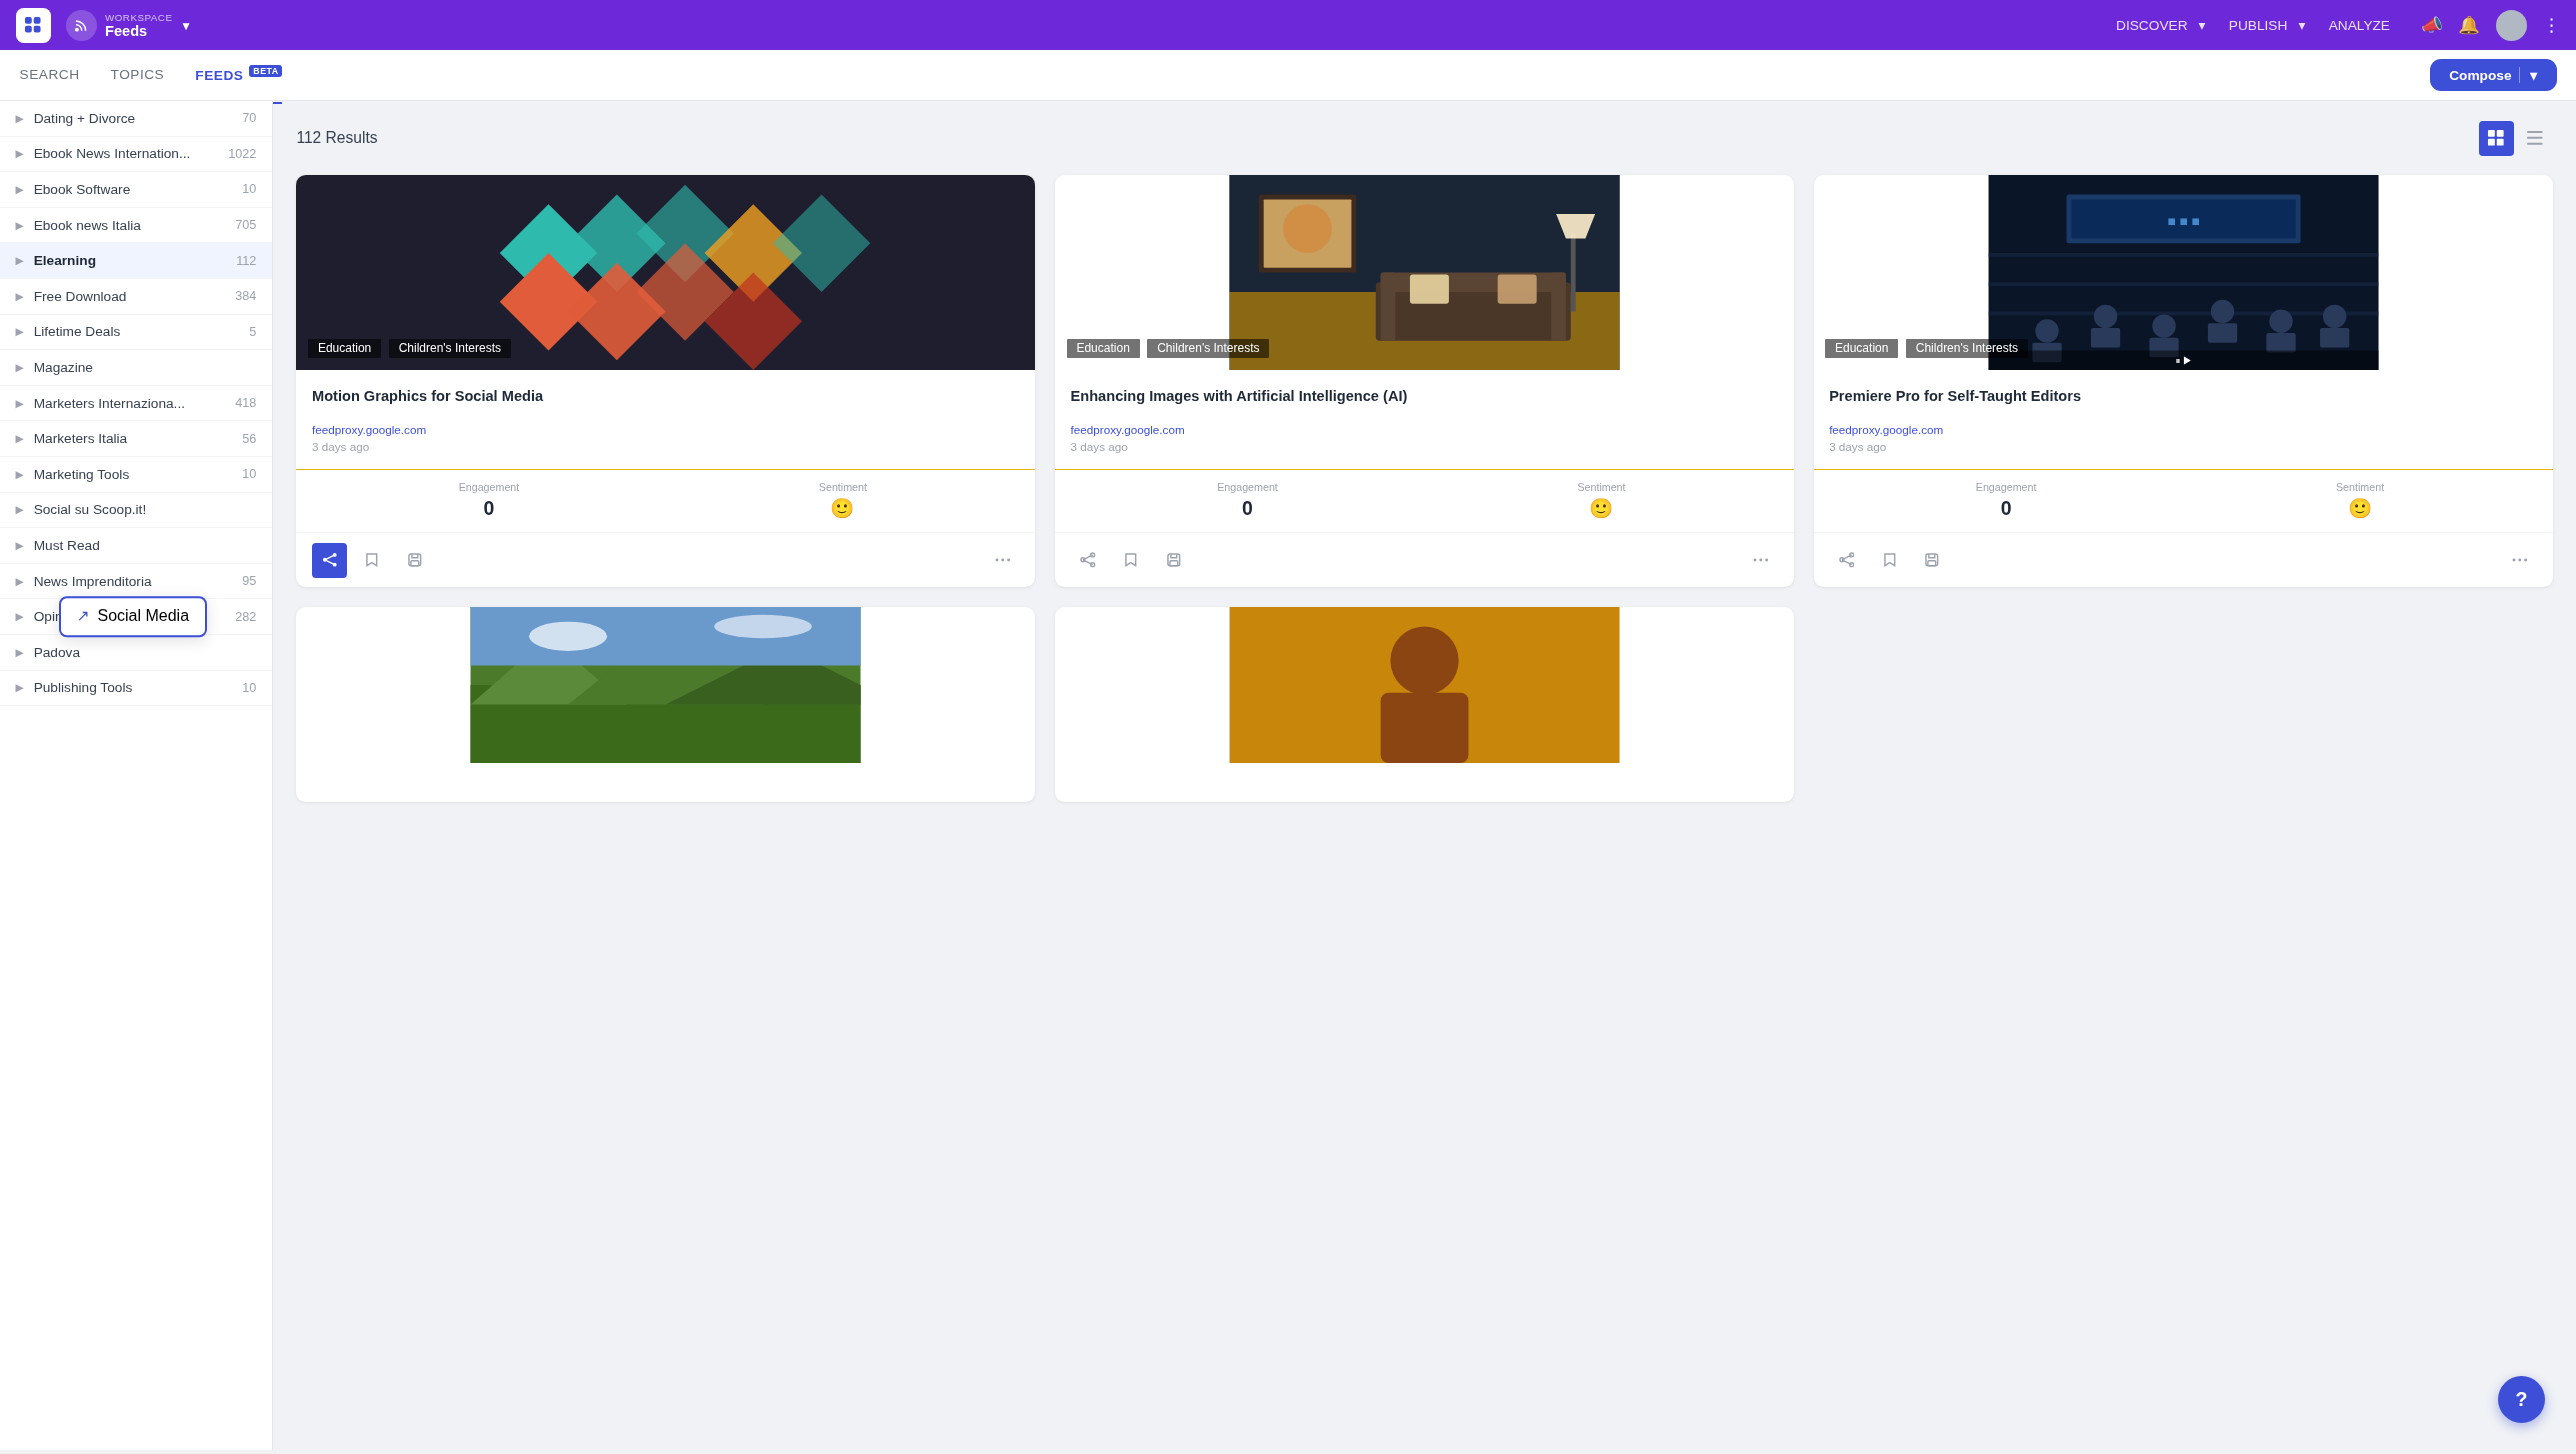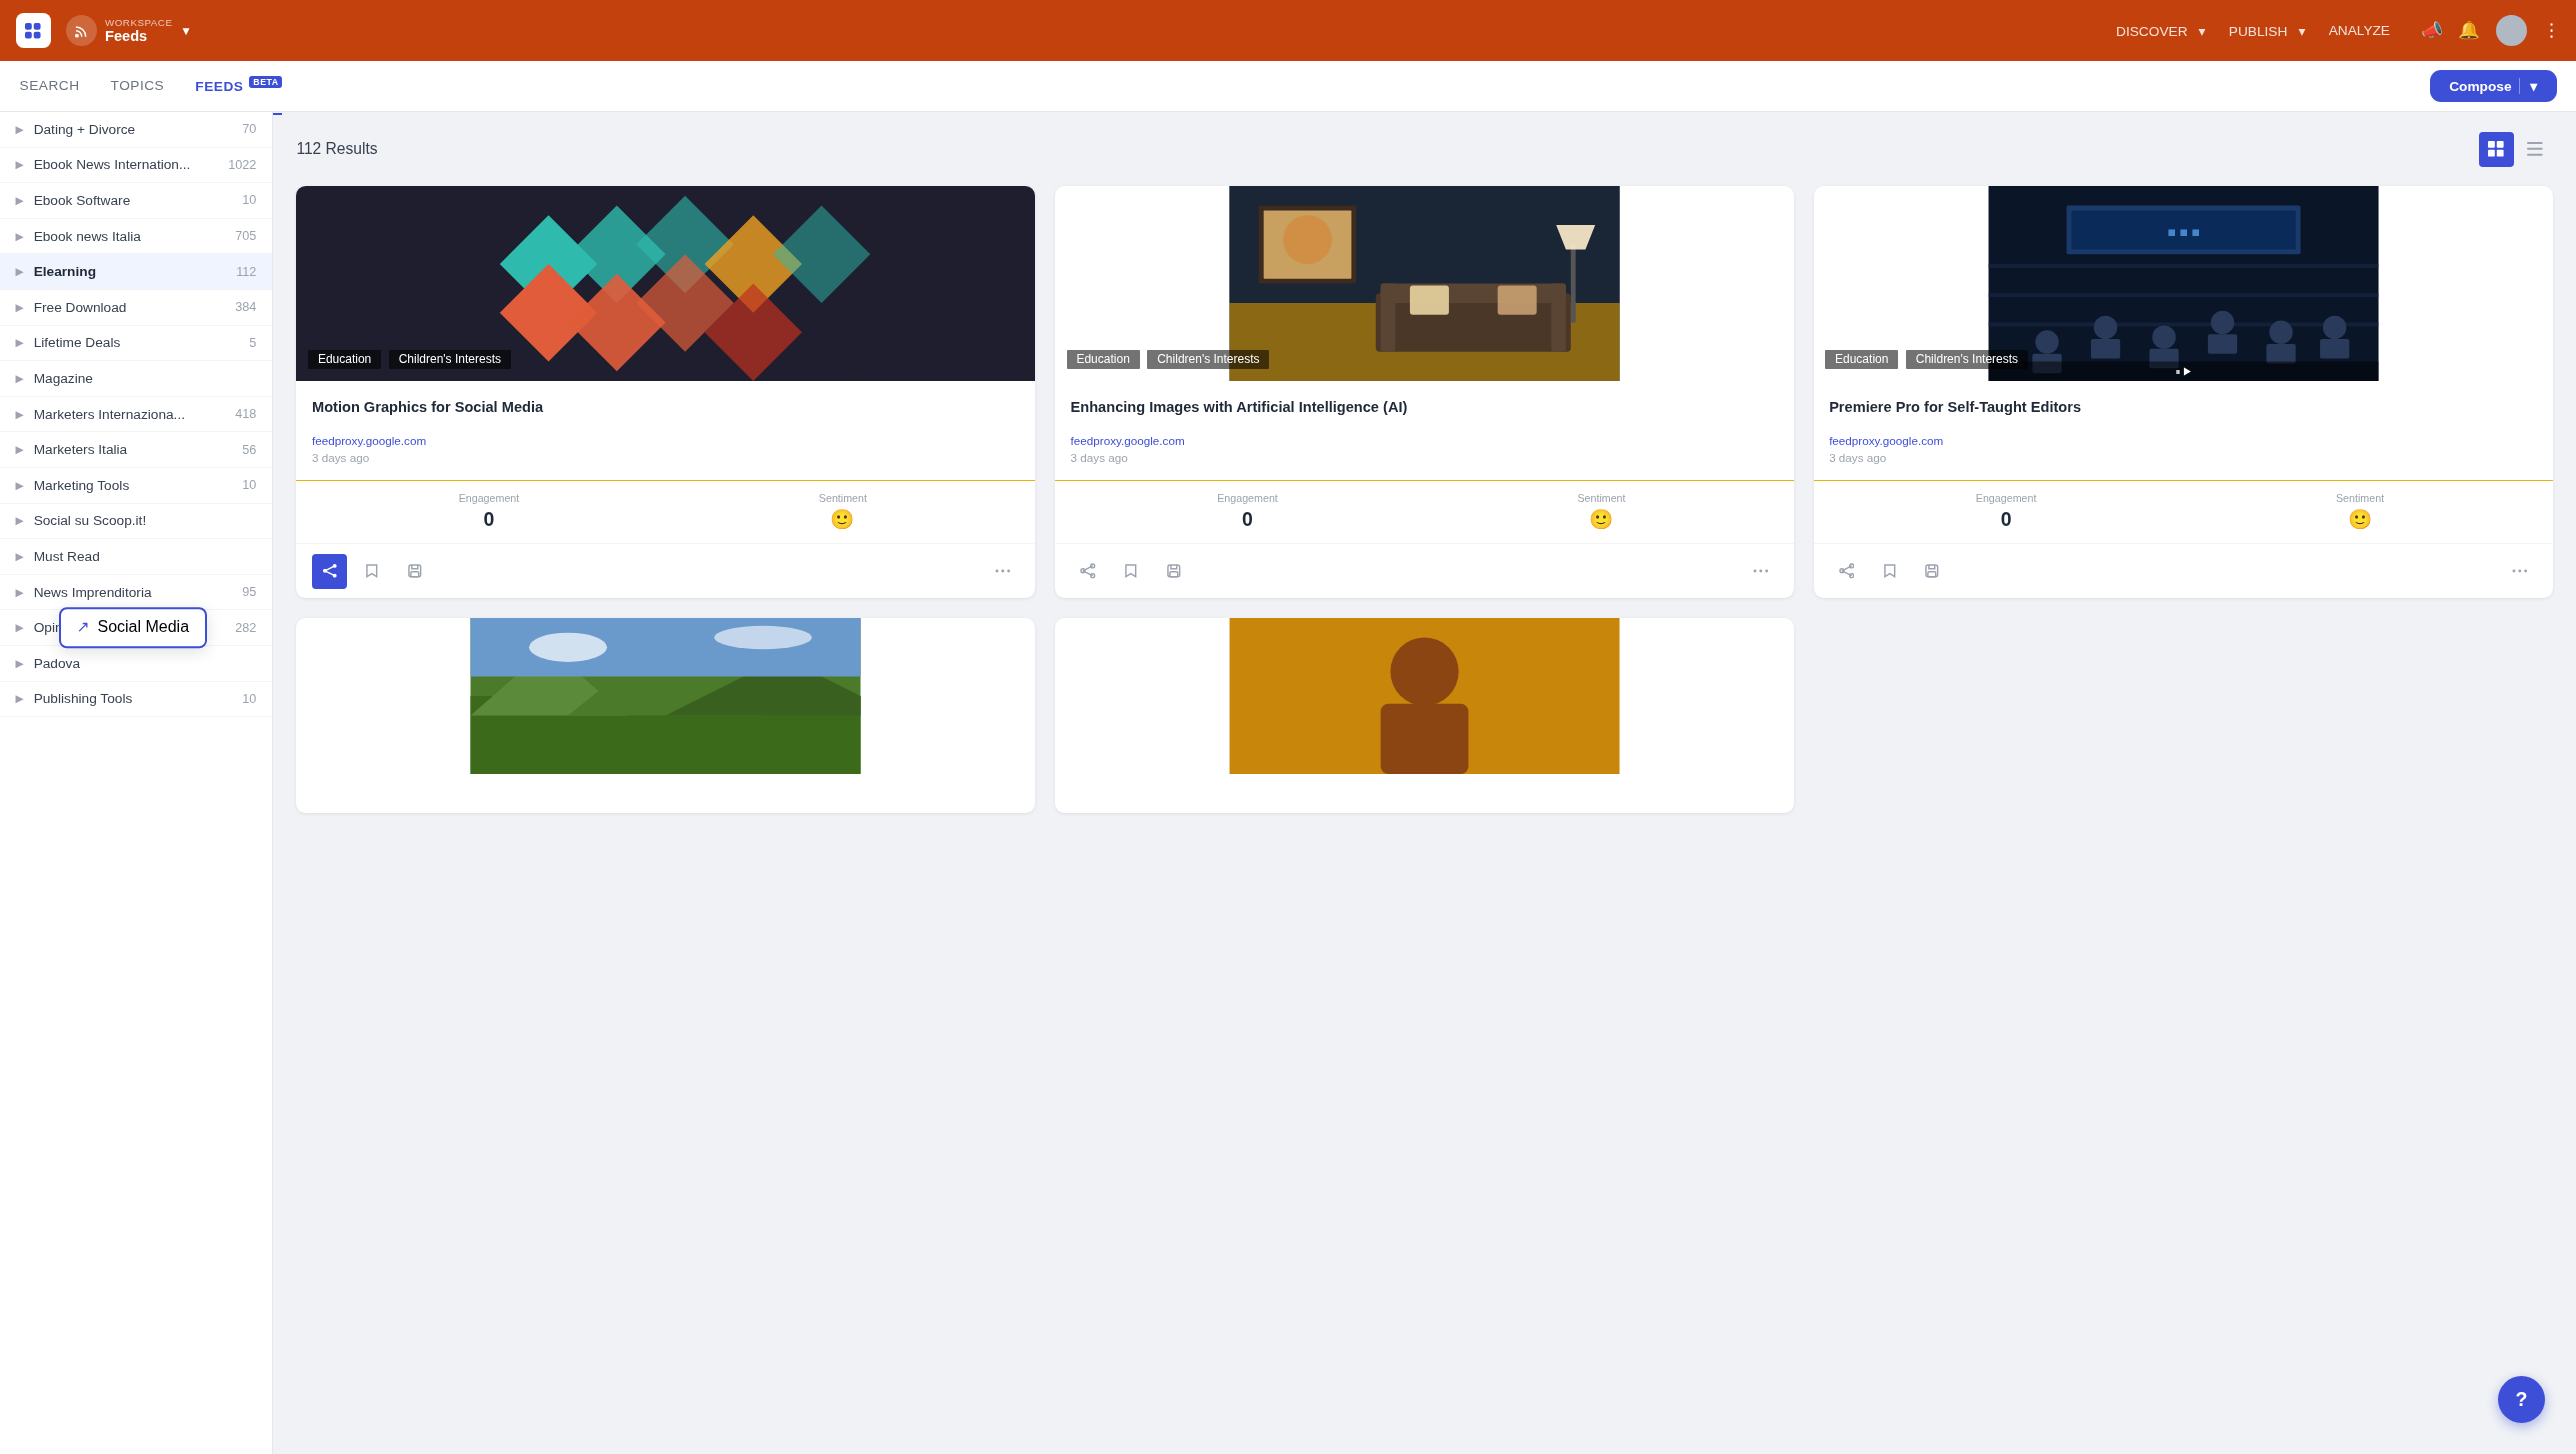--- a/index.html
+++ b/index.html
@@ -1,20 +1,20 @@
 <!DOCTYPE html>
 <html><head>
   <meta charset="utf-8">
   <style>
     * { box-sizing: border-box; margin: 0; padding: 0; }
     body { font-family: -apple-system, BlinkMacSystemFont, 'Segoe UI', sans-serif; background: #f0f2f5; overflow: hidden; }
 
     
     .top-nav {
-      display: flex; align-items: center; background: #c2410c; height: 61px; padding: 0 15.6px; gap: 15.6px;
+      display: flex; align-items: center; background: #6d28d9; height: 50px; padding: 0 15.6px; gap: 15.6px;
     }
     .nav-logo { width: 35px; height: 35px; background: white; border-radius: 7.8px; display: flex; align-items: center; justify-content: center; font-weight: bold; color: #3d4fd6; font-size: 13.7px; flex-shrink: 0; }
     .nav-feeds-btn { display: flex; align-items: center; gap: 7.8px; color: white; cursor: pointer; }
     .nav-feeds-icon { width: 31px; height: 31px; background: rgba(255,255,255,0.2); border-radius: 50%; display: flex; align-items: center; justify-content: center; font-size: 11.7px; color: white; }
     .nav-feeds-text { display: flex; flex-direction: column; }
     .nav-feeds-workspace { font-size: 9.8px; color: rgba(255,255,255,0.7); text-transform: uppercase; letter-spacing: 0.5px; }
     .nav-feeds-label { font-size: 14.6px; font-weight: 600; color: white; }
     .nav-chevron { color: white; font-size: 11.7px; }
     .nav-spacer { flex: 1; }
     .nav-menu { display: flex; gap: 23.4px; align-items: center; }

